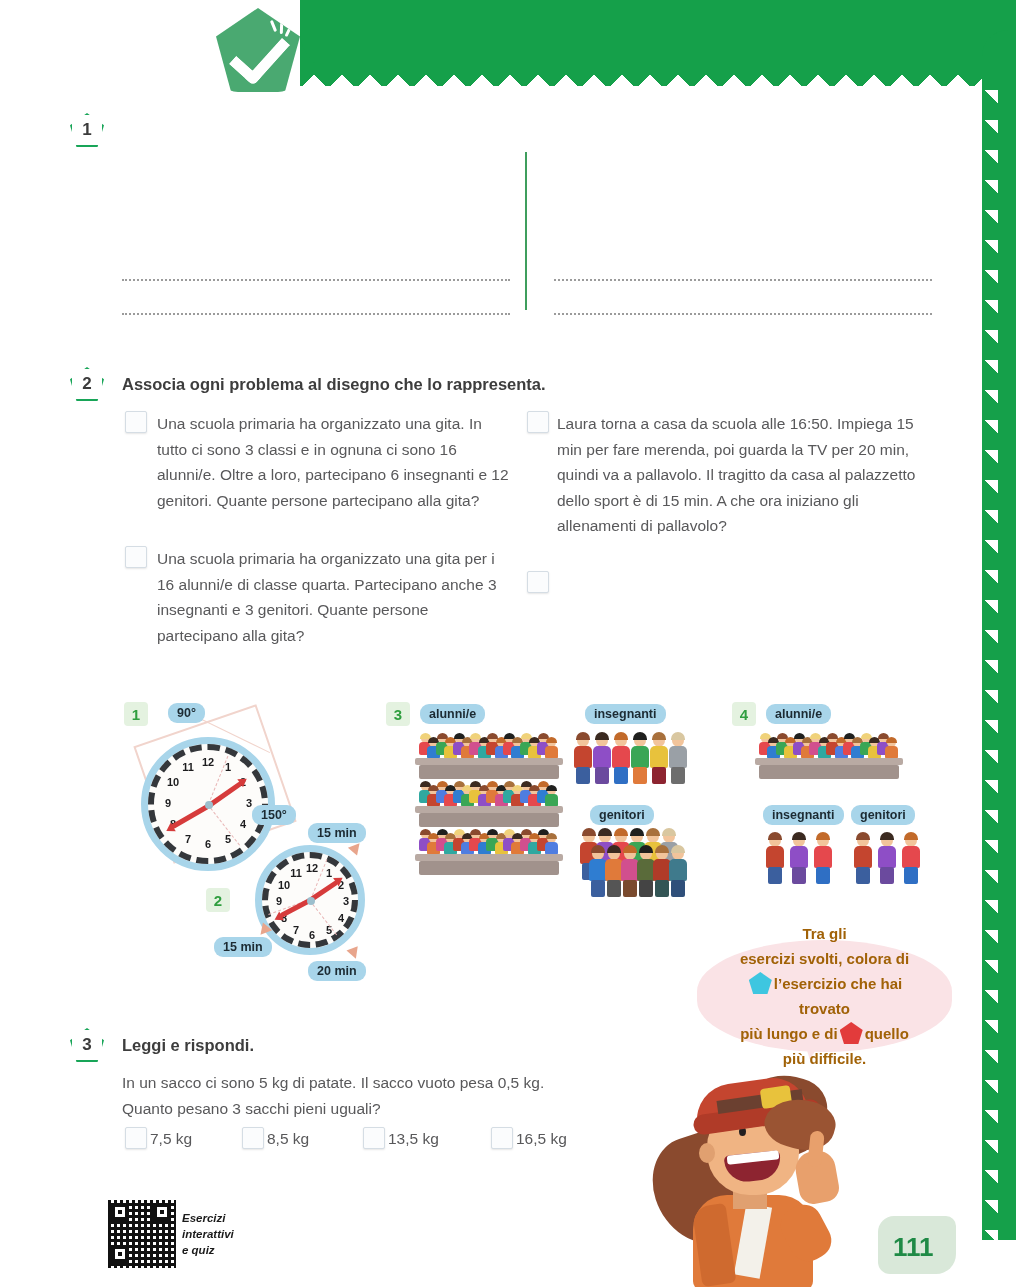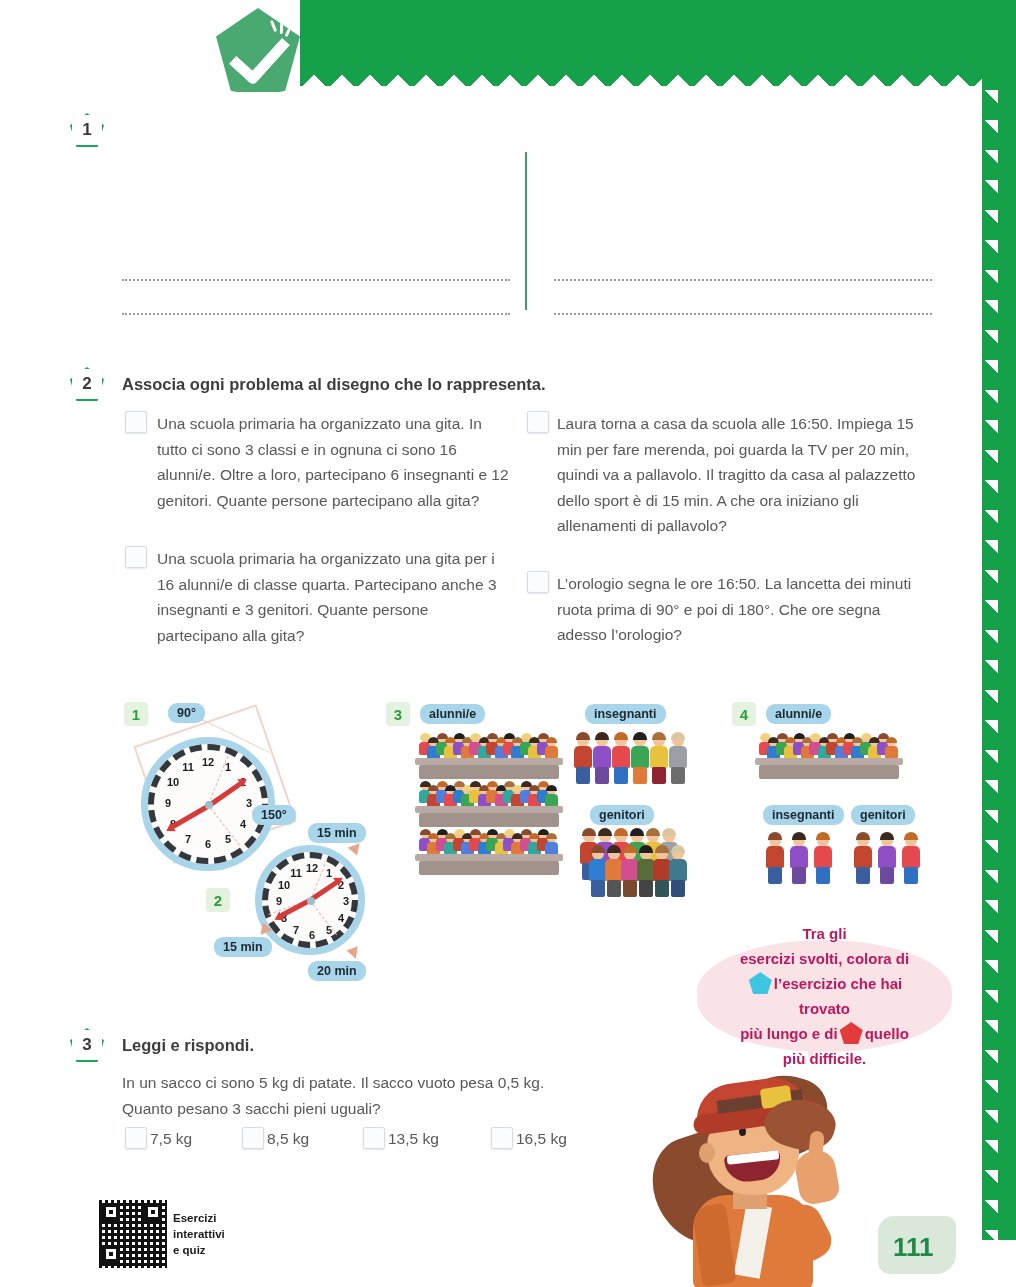--- a/index.html
+++ b/index.html
@@ -319,21 +319,21 @@
     background: #fae3e6;
     border-radius: 50% / 46%;
     display: flex;
     align-items: center;
     justify-content: center;
     text-align: center;
   }
   .bubble-text {
     font-size: 15px;
     line-height: 25px;
-    color: #be185d;
+    color: #a16207;
     font-weight: bold;
     padding: 0 26px;
   }
   .bubble-tail {
     position: absolute;
     width: 0; height: 0;
     border-left: 26px solid transparent;
     border-right: 10px solid transparent;
     border-top: 38px solid #fae3e6;
   }
@@ -440,21 +440,20 @@
   <div class="cbox" style="left:125px; top:411px;"></div>
   <div class="body-text" style="left:157px; top:411px; width:352px;">Una scuola primaria ha organizzato una gita. In tutto ci sono 3 classi e in ognuna ci sono 16 alunni/e. Oltre a loro, partecipano 6 insegnanti e 12 genitori. Quante persone partecipano alla gita?</div>
 
   <div class="cbox" style="left:125px; top:546px;"></div>
   <div class="body-text" style="left:157px; top:546px; width:352px;">Una scuola primaria ha organizzato una gita per i 16 alunni/e di classe quarta. Partecipano anche 3 insegnanti e 3 genitori. Quante persone partecipano alla gita?</div>
 
   <div class="cbox" style="left:527px; top:411px;"></div>
   <div class="body-text" style="left:557px; top:411px; width:372px;">Laura torna a casa da scuola alle 16:50. Impiega 15 min per fare merenda, poi guarda la TV per 20 min, quindi va a pallavolo. Il tragitto da casa al palazzetto dello sport è di 15 min. A che ora iniziano gli allenamenti di pallavolo?</div>
 
   <div class="cbox" style="left:527px; top:571px;"></div>
-  <div class="body-text" style="left:557px; top:571px; width:372px;">L’orologio segna le ore 16:50. La lancetta dei minuti ruota prima di 90° e poi di 180°. Che ore segna adesso l’orologio?</div>
 
   <div class="fignum" style="left:124px; top:702px;">1</div>
 
   <div class="rect-rot" style="left:150px; top:722px; width:130px; height:124px; transform:rotate(-19deg);"></div>
 
   <div class="clock" style="left:141px; top:737px; width:134px; height:134px;">
     <div class="dashring"></div>
     <div class="num" style="left:52px; top:12px;">12</div>
     <div class="num" style="left:72px; top:17px;">1</div>
     <div class="num" style="left:87px; top:32px;">2</div>
@@ -1064,21 +1063,21 @@
     <div class="m-part" style="left:72px; top:40px; width:86px; height:13px; background:#6b4030; transform:rotate(-8deg);"></div>
     <div class="m-part" style="left:116px; top:32px; width:30px; height:20px; background:#e8c23c; border-radius:4px; transform:rotate(-8deg);"></div>
 
     <div class="m-part" style="left:120px; top:44px; width:70px; height:50px; background:#9a5433; border-radius:60% 40% 50% 40%; transform:rotate(16deg);"></div>
 
     <div class="m-part" style="left:140px; top:150px; width:42px; height:56px; background:#e07a3a; border-radius:18px; transform:rotate(-28deg);"></div>
     <div class="m-part" style="left:152px; top:96px; width:40px; height:52px; background:#e8a06c; border-radius:18px 18px 14px 14px; transform:rotate(-10deg);"></div>
     <div class="m-part" style="left:164px; top:76px; width:14px; height:36px; background:#e8a06c; border-radius:8px; transform:rotate(6deg);"></div>
   </div>
 
-  <div class="qr-wrap" style="left:95px; top:1196px; width:128px; height:76px;">
+  <div class="qr-wrap" style="left:104px; top:1196px; width:128px; height:76px;font-style:italic;">
     <div class="qr" style="left:4px; top:4px;"></div>
     <div class="qr-eye" style="left:7px; top:7px;"></div>
     <div class="qr-eye" style="left:49px; top:7px;"></div>
     <div class="qr-eye" style="left:7px; top:49px;"></div>
     <div class="qr-label" style="left:78px; top:14px;">
       <div>Esercizi</div>
       <div>interattivi</div>
       <div>e quiz</div>
     </div>
   </div>

